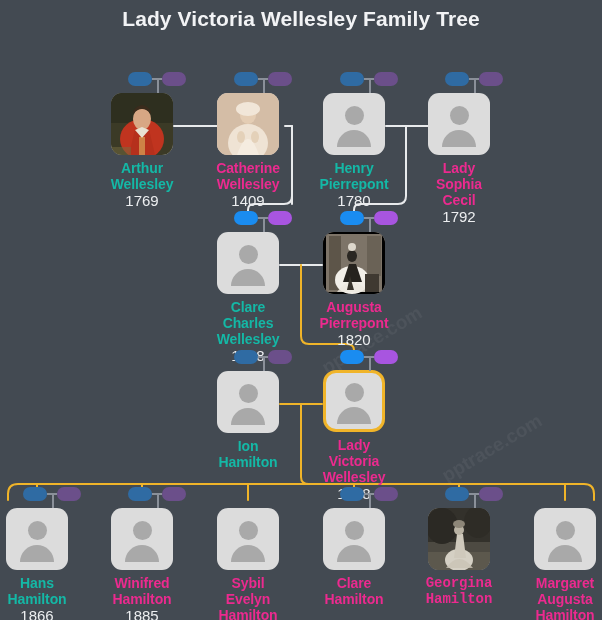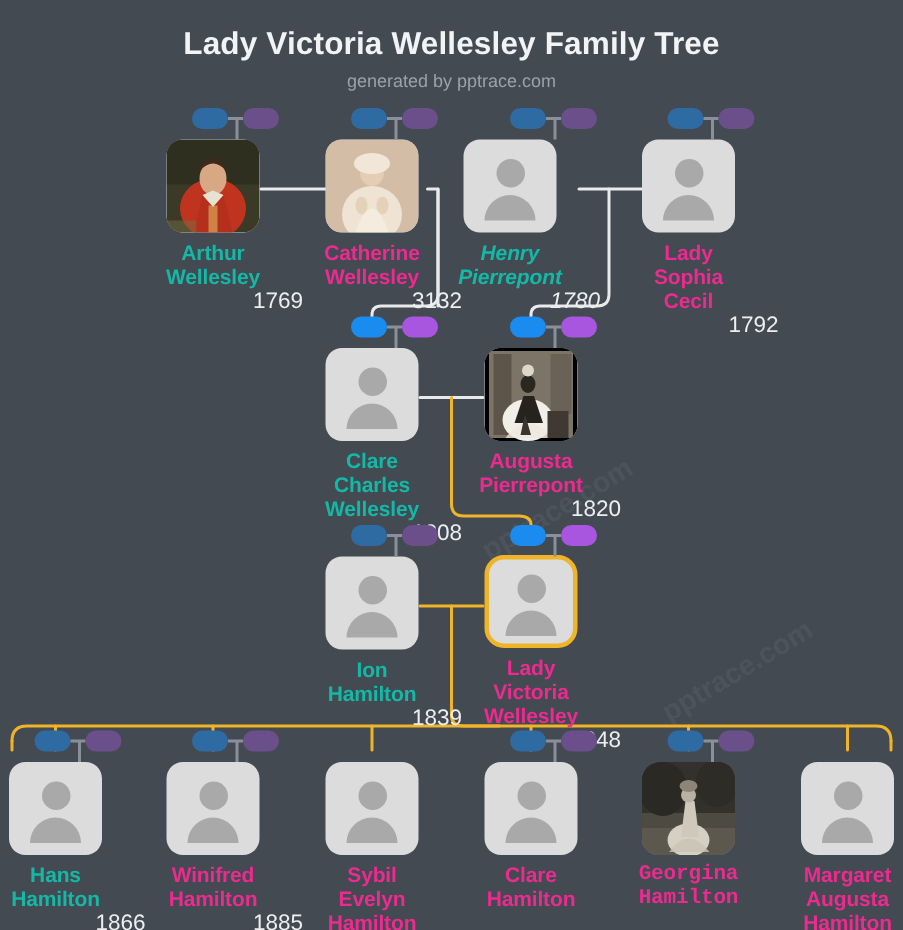--- a/index.html
+++ b/index.html
@@ -24,21 +24,21 @@
   
   .header {
     position: absolute;
     left: 0; top: 0;
     width: 602px;
     text-align: center;
     z-index: 6;
   }
   .title {
     margin: 0;
-    padding-top: 18px;
+    padding-top: 7px;
     font-size: 21px;
     font-weight: bold;
     color: #f2f3f5;
     letter-spacing: .1px;
   }
   .subtitle {
     margin: 0;
     padding-top: 5px;
     font-size: 12px;
     color: #9aa2ab;
@@ -122,21 +122,20 @@
     font-weight: bold;
     line-height: 16px;
     letter-spacing: -.1px;
   }
   .pname.male   { color: #14b8a6; }
   .pname.female { color: #ec2a8f; text-align: center; }
   .pyear {
     font-size: 15px;
     color: #eceef0;
     line-height: 18px;
-    text-align: right;
   }
 
   
   .chips {
     position: absolute;
     z-index: 5;
     height: 14px;
     margin-left: -30px;
     width: 60px;
   }
@@ -173,21 +172,20 @@
 </head>
 <body>
 
 <div id="tree-canvas">
 
   <div class="watermark" style="left:318px; top:360px;">pptrace.com</div>
   <div class="watermark" style="left:438px; top:468px;">pptrace.com</div>
 
   <div class="header">
     <h1 class="title">Lady Victoria Wellesley Family Tree</h1>
-    <p class="subtitle">generated by pptrace.com</p>
   </div>
 
   <svg class="links" viewBox="0 0 602 620">
     <g fill="none" stroke-linecap="round" stroke-linejoin="round">
 
       <path d="M 174 126 L 217 126" stroke="#e8eaec" stroke-width="2"></path>
       <path d="M 292 204 L 292 126 L 285 126" stroke="#e8eaec" stroke-width="2" transform="translate(0,0)"></path>
       <path d="M 292 126 L 292 196 Q 292 204 284 204 L 254 204 Q 248 204 248 210 L 248 218" stroke="#e8eaec" stroke-width="2"></path>
 
       <path d="M 386 126 L 428 126" stroke="#e8eaec" stroke-width="2"></path>
@@ -316,23 +314,23 @@
       <ellipse cx="31" cy="16" rx="12" ry="7" fill="#f1e6d8"></ellipse>
       <path d="M20 62 Q31 30 42 62 Z" fill="#f5ece0"></path>
       <ellipse cx="24" cy="44" rx="4" ry="6" fill="#e0c9ae" opacity=".7"></ellipse>
       <ellipse cx="38" cy="44" rx="4" ry="6" fill="#e0c9ae" opacity=".7"></ellipse>
     </svg>
         </div>
         <div class="pname female">
           <div>Catherine</div>
           <div>Wellesley</div>
         </div>
-        <div class="pyear">3132</div>
-      </div>
-      <div class="node" style="left: 340px; top: 93px; font-style: italic;">
+        <div class="pyear">1409</div>
+      </div>
+      <div class="node" style="left: 354px; top: 93px;">
         <div class="avatar">
           <div class="ph-head"></div>
           <div class="ph-body"></div>
         </div>
         <div class="pname male">
           <div>Henry</div>
           <div>Pierrepont</div>
         </div>
         <div class="pyear">1780</div>
       </div>
@@ -385,21 +383,20 @@
       </div>
       <div class="node" style="left: 248px; top: 371px;">
         <div class="avatar">
           <div class="ph-head"></div>
           <div class="ph-body"></div>
         </div>
         <div class="pname male">
           <div>Ion</div>
           <div>Hamilton</div>
         </div>
-        <div class="pyear">1839</div>
       </div>
       <div class="node" style="left: 354px; top: 370px;">
         <div class="avatar focus">
           <div class="ph-head"></div>
           <div class="ph-body"></div>
         </div>
         <div class="pname female">
           <div>Lady</div>
           <div>Victoria</div>
           <div>Wellesley</div>

